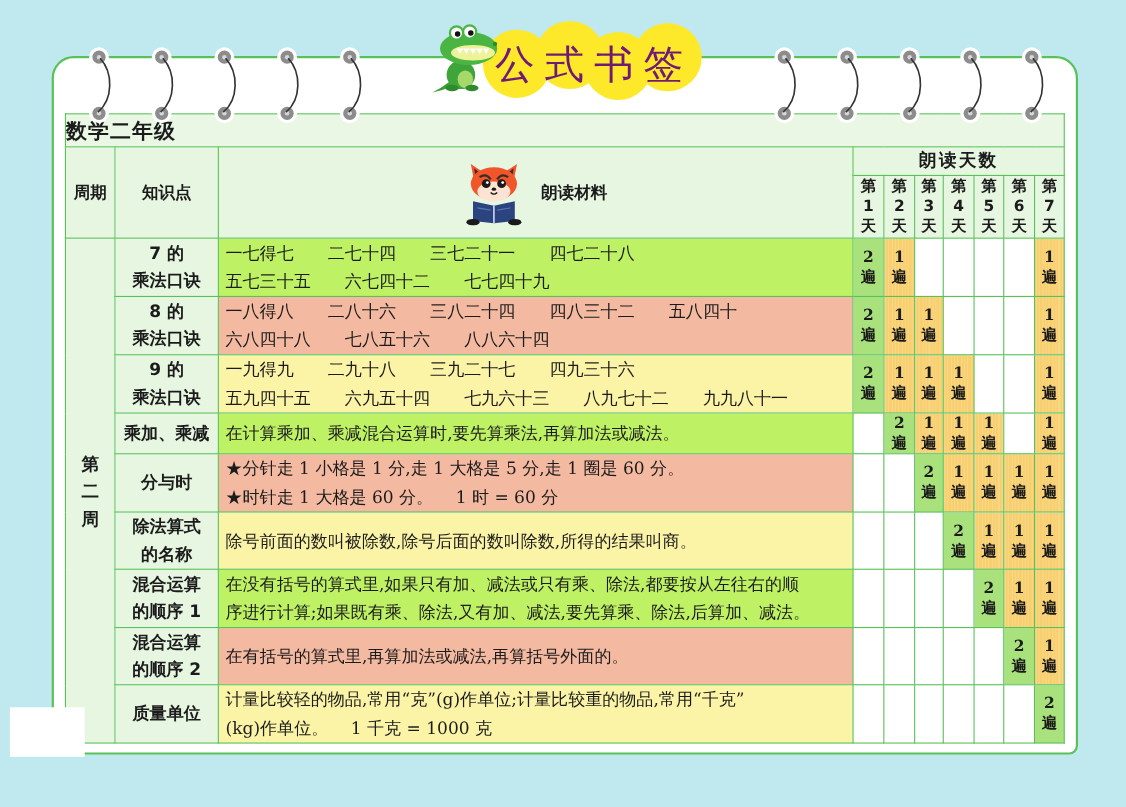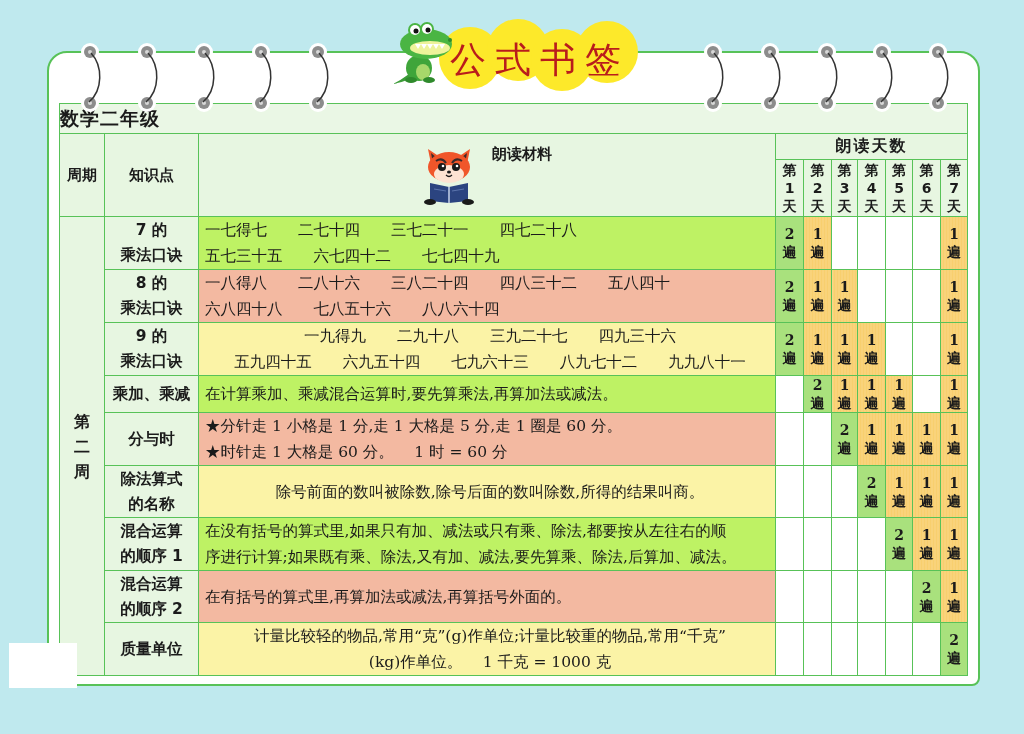--- a/index.html
+++ b/index.html
@@ -1,36 +1,36 @@
 <!DOCTYPE html>
 <html><head>
 <meta charset="utf-8">
 <style>
   html,body{margin:0;padding:0;}
   body{width:1024px;height:734px;position:relative;overflow:hidden;background:#bfe9ee;font-family:"DejaVu Sans","Liberation Sans",sans-serif;color:#1b1b1b;}
   .frame{position:absolute;left:47px;top:51px;width:929px;height:631px;background:#fff;border:2px solid #58c258;border-radius:20px 20px 8px 8px;box-sizing:content-box;z-index:1;}
   .rings{position:absolute;left:0;top:0;width:1024px;height:120px;z-index:4;pointer-events:none;}
   .banner{position:absolute;left:380px;top:10px;width:270px;height:95px;z-index:5;}
   .bcircle{position:absolute;width:62px;height:62px;border-radius:50%;background:#fde92a;}
-  .banner-title{position:absolute;left:70px;top:30px;font-family:"DejaVu Serif","Liberation Serif",serif;font-size:36px;line-height:40px;letter-spacing:9px;color:#b91c1c;white-space:nowrap;}
+  .banner-title{position:absolute;left:70px;top:30px;font-family:"DejaVu Serif","Liberation Serif",serif;font-size:36px;line-height:40px;letter-spacing:9px;color:#701a75;white-space:nowrap;}
   .croc{position:absolute;left:13px;top:8px;width:62px;height:68px;}
   table.grid{position:absolute;left:59px;top:103px;width:908px;border-collapse:collapse;table-layout:fixed;z-index:2;}
   table.grid td{border:1px solid #58c258;padding:0;overflow:hidden;vertical-align:middle;}
   .title-cell{background:#eaf7e5;text-align:left;font-weight:bold;font-size:19px;letter-spacing:1px;}
   .hdr{background:#e7f6e1;text-align:center;font-weight:bold;font-size:15px;}
   .days-group{background:#e7f6e1;text-align:center;font-weight:bold;font-size:16px;letter-spacing:2px;}
   .day-hdr{background:#e7f6e1;text-align:center;white-space:pre;font-size:14px;line-height:18px;font-weight:bold;}
-  .mat-hdr-inner{display:flex;align-items:flex-start;justify-content:center;gap:16px;}
+  .mat-hdr-inner{display:flex;align-items:center;justify-content:center;gap:16px;}
   .fox{width:54px;height:60px;display:block;}
   .period{background:#e7f6e1;text-align:center;white-space:pre;font-weight:bold;font-size:16px;line-height:25px;}
   .topic{background:#e7f6e1;text-align:center;white-space:pre;font-weight:bold;font-size:15.5px;line-height:25px;margin-left:48px;}
   .material{white-space:pre;padding-left:6px !important;font-family:"DejaVu Serif","Liberation Serif",serif;font-size:15.5px;line-height:26px;}
   .material[data-color="blue"]{background:#bef264;}
   .material[data-color="salmon"]{background:#f3b9a1;}
-  .material[data-color="yellow"]{background:#fbf3a6;text-align:center;}
+  .material[data-color="yellow"]{background:#fbf3a6;}
   .day{white-space:pre;text-align:center;font-family:"DejaVu Serif","Liberation Serif",serif;font-size:14px;line-height:18px;font-weight:bold;background:#fff;}
   .day[data-state="first"]{background:#a9e17d;}
   .day[data-state="review"]{background:#f8cf6e;background-image:repeating-linear-gradient(90deg,rgba(255,255,255,0.18) 0 1px,transparent 1px 3px);}
   .patch{position:absolute;left:9px;top:643px;width:68px;height:45px;background:#fff;z-index:6;}
 </style>
 </head>
 <body>
 
 <div class="frame"></div>
 

